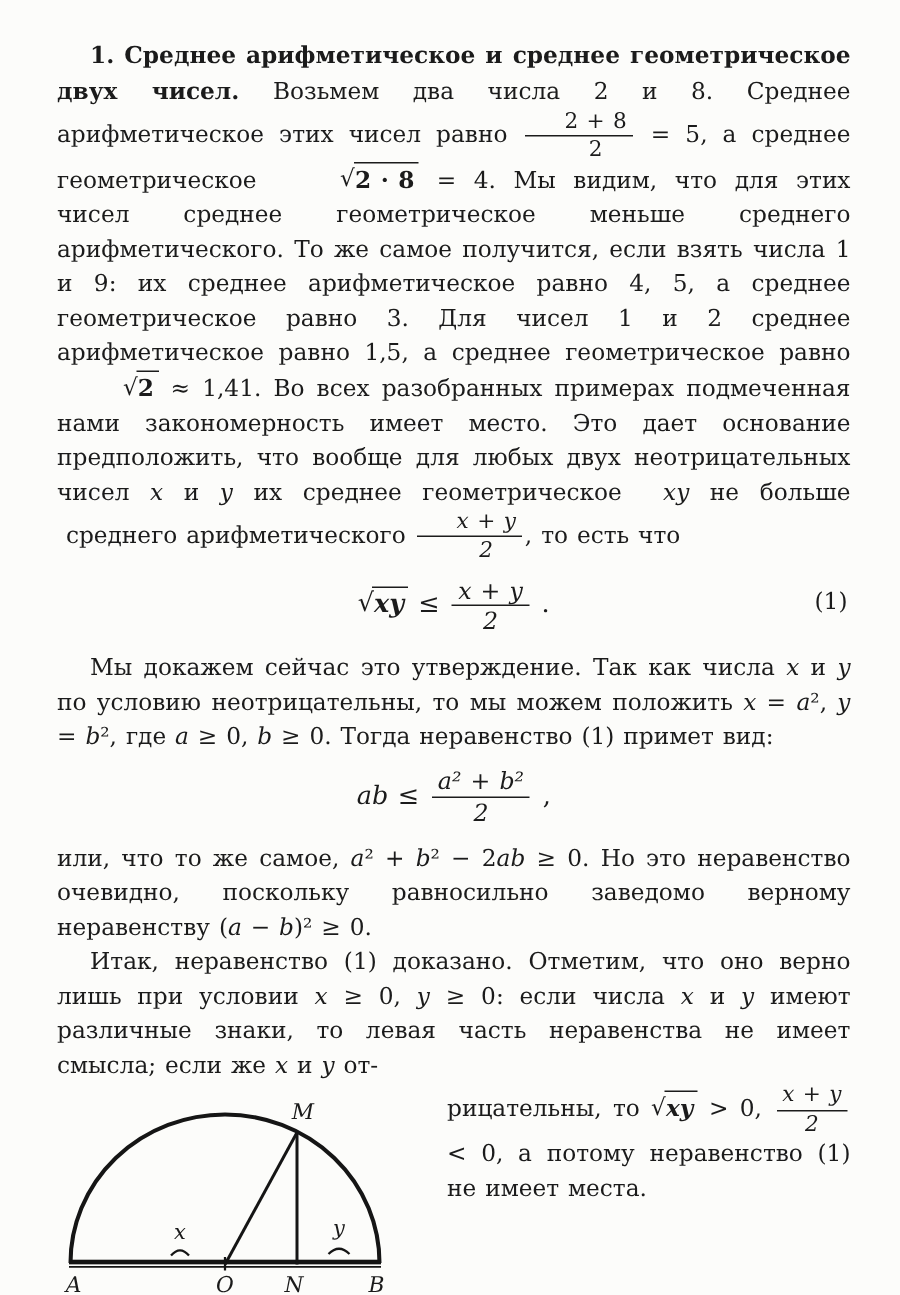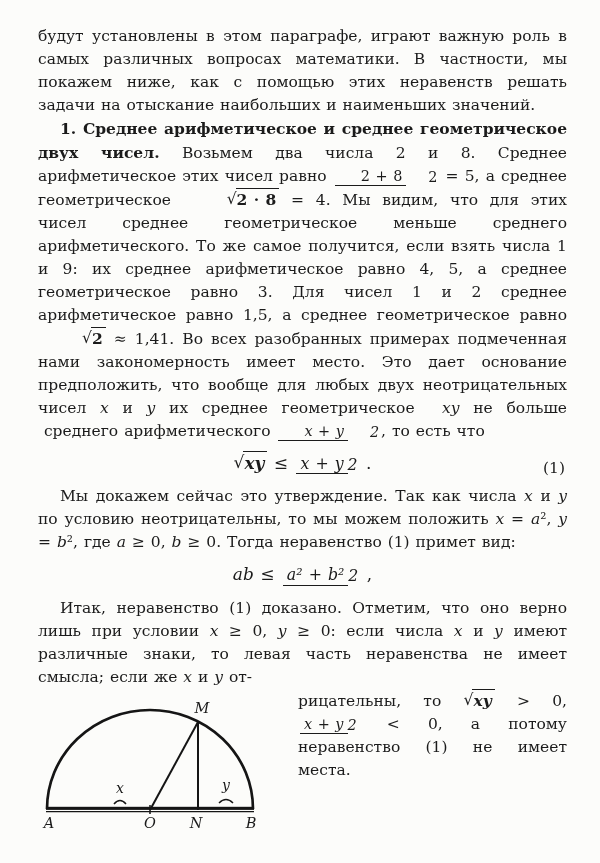--- a/index.html
+++ b/index.html
@@ -13,21 +13,21 @@
     font-size:15.5px;line-height:23px;
     text-align:justify;word-spacing:1px;
   }
   p{margin:0;}
   .indent{text-indent:22px;}
   strong{font-weight:bold;}
   .it{font-style:italic;text-align:center;}
 
   
   .frac{
-    display:inline-flex;text-align:center;
+    display:inline-flex;flex-direction:column;text-align:center;
     vertical-align:middle;line-height:1.12;font-size:0.93em;
     padding:0 2px;
   }
   .frac .num{border-bottom:1.4px solid currentColor;padding:0 4px 1px;}
   .frac .den{padding-top:1px;}
   .frac.it .num,.frac.it .den{font-style:italic;}
 
   
   .sqrt{white-space:nowrap;display:inline-block;}
   .sqrt .radsign{display:inline-block;transform:translateY(-1px);}
@@ -50,21 +50,20 @@
     font-family:"DejaVu Serif","Liberation Serif",serif;
     font-size:14.5px;font-style:italic;fill:#1b1b1b;
   }
   svg text.small{font-size:14px;}
 </style>
 </head>
 <body style="background: rgb(252, 252, 250); color: rgb(27, 27, 27);">
 
 <div class="page">
 
-  <p>будут установлены в этом параграфе, играют важную роль в самых различных вопросах математики. В частности, мы покажем ниже, как с помощью этих неравенств решать задачи на отыскание наибольших и наименьших значений.</p>
 
   <p class="indent"><strong>1. Среднее арифметическое и среднее геометрическое двух чисел.</strong> Возьмем два числа 2 и 8. Среднее арифметическое этих чисел равно <span class="frac">
         <span class="num">2 + 8</span>
         <span class="den">2</span>
       </span> = 5, а среднее геометрическое <span class="sqrt"><span class="radsign">√</span><span class="rad">2 · 8</span></span> = 4. Мы видим, что для этих чисел среднее геометрическое меньше среднего арифметического. То же самое получится, если взять числа 1 и 9: их среднее арифметическое равно 4, 5, а среднее геометрическое равно 3. Для чисел 1 и 2 среднее арифметическое равно 1,5, а среднее геометрическое равно <span class="sqrt"><span class="radsign">√</span><span class="rad">2</span></span> ≈ 1,41. Во всех разобранных примерах подмеченная нами закономерность имеет место. Это дает основание предположить, что вообще для любых двух неотрицательных чисел <span class="it">x</span> и <span class="it">y</span> их среднее геометрическое &nbsp;<span class="it">xy</span> не больше &nbsp;среднего арифметического <span class="frac it">
         <span class="num">x + y</span>
         <span class="den">2</span>
       </span>, то есть что</p>
 
   <div class="formula">
@@ -77,20 +76,21 @@
 
   <p class="indent">Мы докажем сейчас это утверждение. Так как числа <span class="it">x</span> и <span class="it">y</span> по условию неотрицательны, то мы можем положить <span class="it">x</span> = <span class="it">a</span>², <span class="it">y</span> = <span class="it">b</span>², где <span class="it">a</span> ≥ 0, <span class="it">b</span> ≥ 0. Тогда неравенство (1) примет вид:</p>
 
   <div class="formula">
     <span><span class="it">ab</span> ≤ <span class="frac it">
           <span class="num">a² + b²</span>
           <span class="den">2</span>
         </span> ,</span>
   </div>
 
+  <p>или, что то же самое, <span class="it">a</span>² + <span class="it">b</span>² − 2<span class="it">ab</span> ≥ 0. Но это неравенство очевидно, поскольку равносильно заведомо верному неравенству (<span class="it">a</span> − <span class="it">b</span>)² ≥ 0.</p>
 
   <p class="indent">Итак, неравенство (1) доказано. Отметим, что оно верно лишь при условии <span class="it">x</span> ≥ 0, <span class="it">y</span> ≥ 0: если числа <span class="it">x</span> и <span class="it">y</span> имеют различные знаки, то левая часть неравенства не имеет смысла; если же <span class="it">x</span> и <span class="it">y</span> от-</p>
 
   <div class="wrap-section">
     <div class="figure">
       <svg width="248" height="134" viewBox="0 0 248 134" aria-hidden="true">
         <path d="M 9 112 A 103 99 0 0 1 215 112" fill="none" stroke="#151515" stroke-width="2.7"></path>
         <rect x="8" y="109.8" width="208" height="3.1" fill="#151515"></rect>
         <line x1="8" y1="114.6" x2="216" y2="114.6" stroke="#151515" stroke-width="1.1"></line>
         <line x1="112" y1="113" x2="160" y2="25" stroke="#151515" stroke-width="2"></line>

